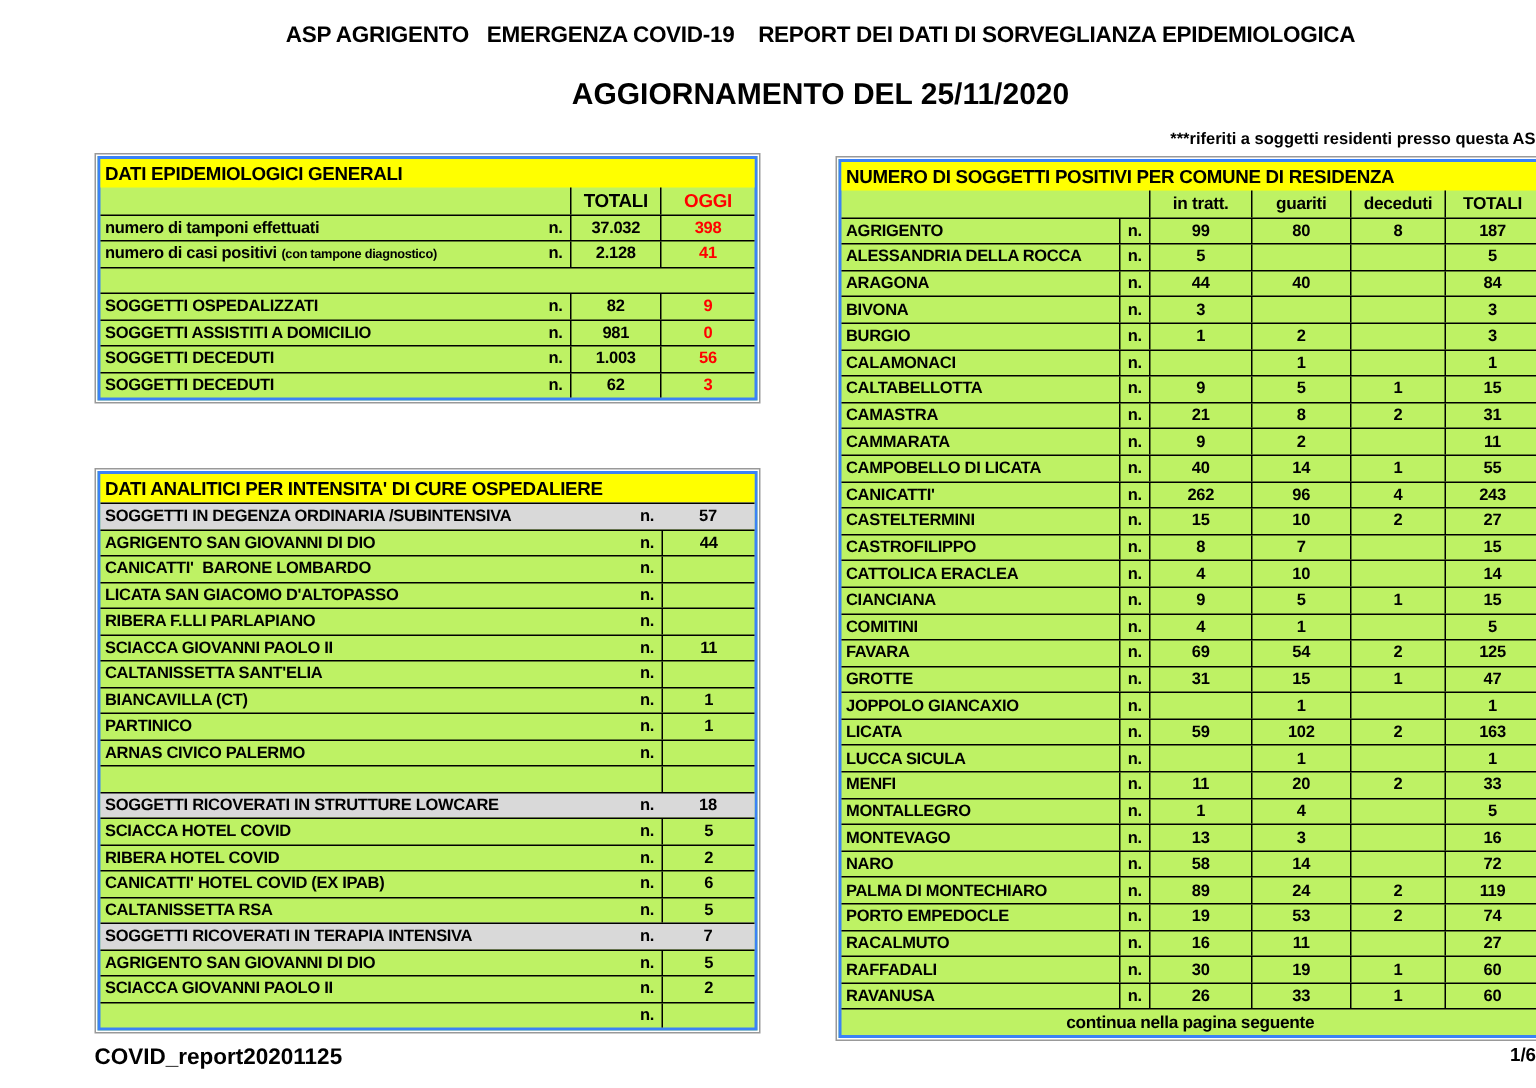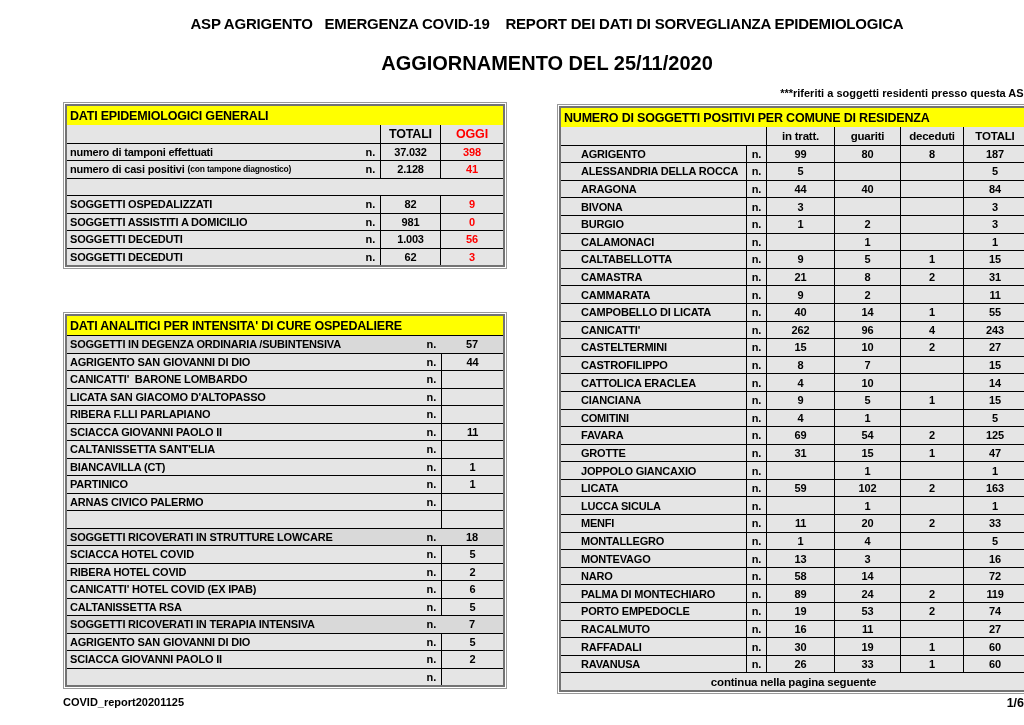--- a/index.html
+++ b/index.html
@@ -5,21 +5,21 @@
   html,body{margin:0;padding:0;background:#fff;}
   #page{
     position:relative;width:1024px;height:725px;background:#fff;overflow:hidden;
     font-family:"Liberation Sans","DejaVu Sans",sans-serif;font-weight:bold;color:#000;margin-left:35px;
   }
   .page-title{position:absolute;top:15px;left:0;width:100%;text-align:center;
     font-size:15px;white-space:pre;letter-spacing:-0.2px;}
   .page-subtitle{position:absolute;top:52px;left:0;width:100%;text-align:center;font-size:20px;}
   .asp-note{position:absolute;top:87px;right:28px;font-size:11px;}
 
-  .tbl{position:absolute;background:#e5e5e5;border:2px solid #737373;outline:1px solid #999;
+  .tbl{position:absolute;background:#bef264;border:2px solid #3b82f6;outline:1px solid #999;
        outline-offset:1px;box-sizing:border-box;text-align:center;}
   .tbl *{box-sizing:border-box;}
   #tbl-general{left:30px;top:104px;width:440px;}
   #tbl-care{left:30px;top:314px;width:440px;}
   #tbl-comuni{left:524px;top:106px;width:469px;}
 
   .title-row{height:19px;background:#FFFF00;display:flex;align-items:center;
     padding:0 3px;font-size:12.5px;letter-spacing:-0.2px;overflow:hidden;white-space:pre;}
   .trow{display:flex;border-top:1px solid #000;height:17.5px;align-items:stretch;
     font-size:11px;letter-spacing:-0.2px;}
@@ -36,30 +36,30 @@
   .c-full{flex:1;display:flex;align-items:center;justify-content:center;}
   .red{color:#FF0000;}
 
   
   #tbl-general .col-tot{width:60px;}
   #tbl-general .col-oggi{width:63px;}
   #tbl-general .head{font-size:12.5px;}
   
   #tbl-care .col-val{width:62px;}
   
-  #tbl-comuni .c-name{flex:1;display:flex;align-items:center;padding:0 20px;overflow:hidden;white-space:pre;}
+  #tbl-comuni .c-name{flex:1;display:flex;align-items:center;padding:0 3px;overflow:hidden;white-space:pre;}
   #tbl-comuni .c-n{width:20px;display:flex;align-items:center;justify-content:center;border-left:1px solid #000;}
   #tbl-comuni .col1{width:68px;}
   #tbl-comuni .col2{width:66px;}
   #tbl-comuni .col3{width:63px;}
   #tbl-comuni .col4{width:63px;}
   #tbl-comuni .head{font-size:11.5px;}
   .continua{font-size:11.5px;}
 
-  .page-footer-left{position:absolute;left:28px;top:696px;font-size:11px;}
+  .page-footer-left{position:absolute;left:28px;top:696px;font-size:15px;}
   .page-footer-right{position:absolute;right:28px;top:696px;font-size:12.5px;}
 </style>
 </head>
 <body>
 
 <div id="page">
 
   <div class="page-title">ASP AGRIGENTO   EMERGENZA COVID-19    REPORT DEI DATI DI SORVEGLIANZA EPIDEMIOLOGICA</div>
   <div class="page-subtitle">AGGIORNAMENTO DEL 25/11/2020</div>
   <div class="asp-note">***riferiti a soggetti residenti presso questa ASP</div>

